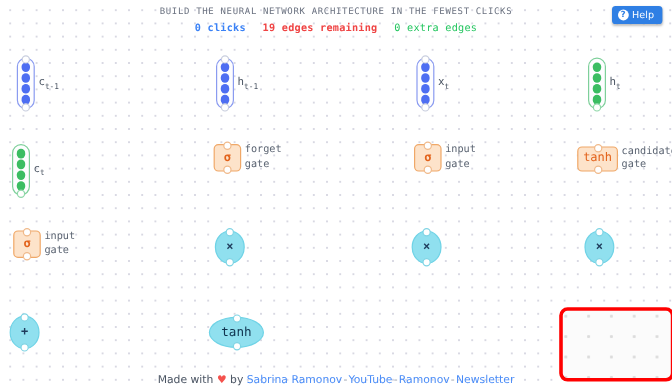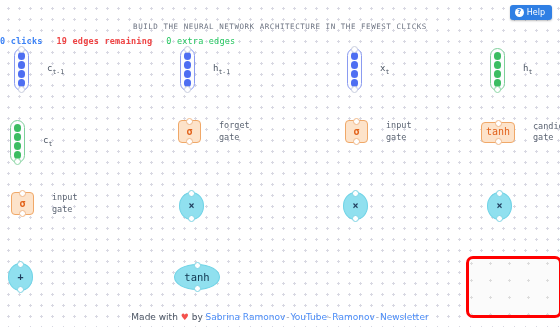--- a/index.html
+++ b/index.html
@@ -11,25 +11,25 @@
     background-position:3px 3px;
     font-family:"DejaVu Sans Mono", monospace;
     -webkit-font-smoothing:antialiased;
   }
   .canvas{position:absolute;inset:0;}
 
   
   .header{position:absolute;left:0;top:0;width:560px;text-align:center;}
   .title{
     font-size:7.5px;letter-spacing:.55px;color:#6b7280;
-    padding-top:22px;white-space:nowrap;
+    padding-top:5px;white-space:nowrap;
   }
   .statusbar{
     margin-top:5px;font-size:8.5px;letter-spacing:.2px;
-    display:flex;gap:14px;white-space:nowrap;
+    display:flex;justify-content:center;gap:14px;white-space:nowrap;
   }
   .st-clicks{color:#3b82f6;font-weight:bold;}
   .st-remaining{color:#ef4444;font-weight:bold;}
   .st-extra{color:#22c55e;font-weight:normal;}
 
   
   .help-btn{
     position:absolute;right:8px;top:5px;
     background:#2f7fe4;color:#fff;border:none;border-radius:3px;
     height:15px;padding:0 7px 0 5px;
@@ -62,21 +62,21 @@
     background:#ffffff;border:1px solid #c9cede;left:50%;
     margin-left:-3.5px;
   }
   .port.top{top:-3px;}
   .port.bottom{bottom:-3px;}
   .port.cy{border-color:#7fd4e4;}
   .port.or{border-color:#f0b98a;}
   .port.gr{border-color:#8fd8a8;}
 
   .nlabel{
-    margin-left:18px;font-size:9px;color:#4b5563;line-height:1.35;
+    margin-left:3px;font-size:9px;color:#4b5563;line-height:1.35;
     white-space:nowrap;
   }
   .nlabel sub{font-size:6.5px;}
   .nlabel.two{font-size:8.5px;color:#5b6472;}
 
   
   .gate{
     width:23px;height:23px;border-radius:4px;
     background:#fde3ca;border:1.3px solid #f0a868;
     display:flex;align-items:center;justify-content:center;

